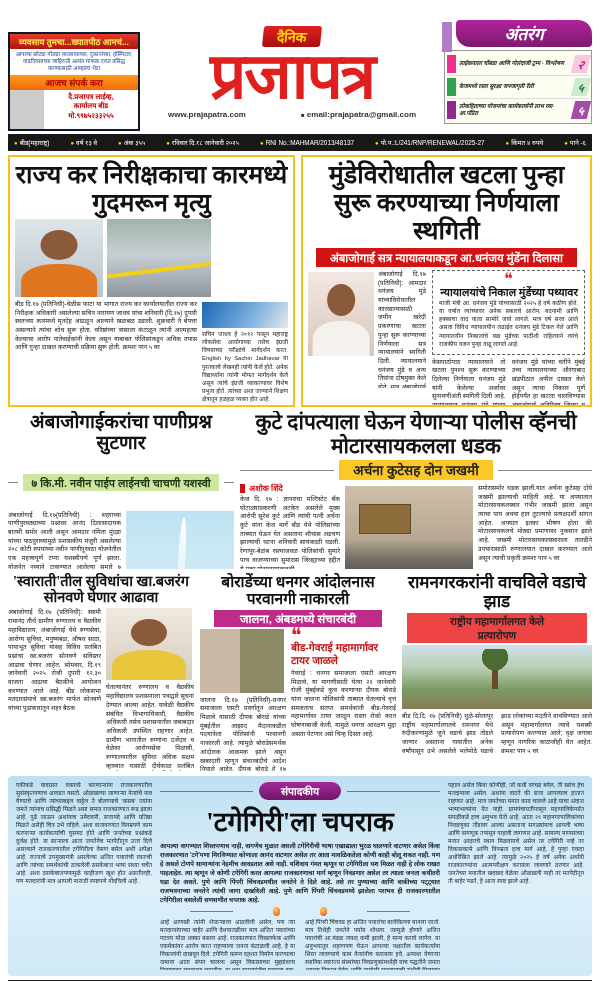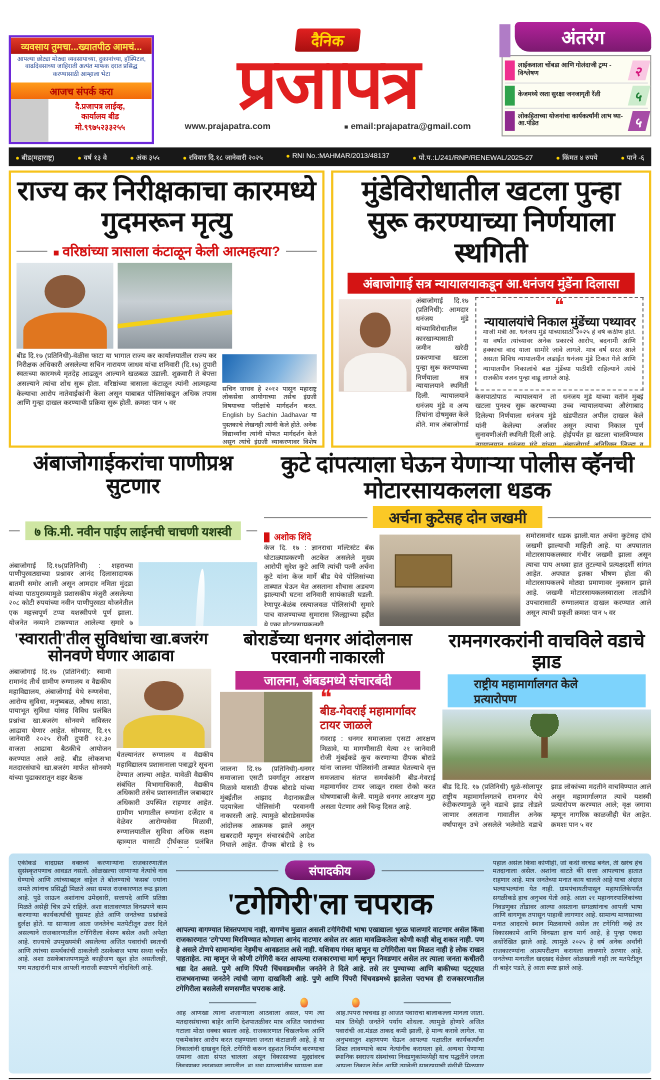--- a/index.html
+++ b/index.html
@@ -1,34 +1,34 @@
 <!DOCTYPE html>
 <html><head>
 <meta charset="utf-8">
 <style>
   * { margin:0; padding:0; box-sizing:border-box; }
   html,body { width:600px; background:#fff; font-family:"Liberation Sans","DejaVu Sans",sans-serif; }
   .page { width:600px; height:982px; background:#fff; position:relative; overflow:hidden; padding:4px 8px; }
 
   
   .header { height:126px; display:flex; justify-content:space-between; align-items:flex-start; position:relative; margin-top:2px;}
-  .adbox { width:132px; height:99px; border:2px solid #6d28d9; margin-top:26px; background:#fff; overflow:hidden; font-size:6px; position:relative;}
+  .adbox { width:132px; height:99px; border:2px solid #0f172a; margin-top:26px; background:#fff; overflow:hidden; font-size:6px; position:relative;}
   .adbox-head { background:linear-gradient(#e23c2a,#b01510); color:#ffe94d; font-weight:bold; font-size:8.5px; text-align:center; padding:2px 1px; }
   .adbox-lines { color:#1b3f8f; font-size:5.6px; text-align:center; padding:2px 3px; line-height:1.25; height:26px; overflow:hidden;}
   .adbox-cta { background:linear-gradient(#ff9c1a,#f26a0a); color:#b30000; font-weight:bold; font-size:9px; text-align:center; padding:1px 0; }
   .adbox-foot { display:flex; }
   .adbox-photo { width:34px; height:40px; background:linear-gradient(135deg,#e8b98a 0%,#d79b6b 45%,#9aa7b5 100%); flex:none;}
   .adbox-contact { flex:1; color:#c00; font-weight:bold; font-size:7.2px; text-align:center; line-height:1.3; padding-top:2px;}
 
   .masthead { flex:1; text-align:center; position:relative; }
   .dainik { display:inline-block; background:linear-gradient(#e02020,#a80f0f); color:#ffd400; font-weight:bold; font-size:14px; padding:1px 14px; border-radius:3px; transform:skewX(-6deg); margin-top:20px;}
   .title { color:#e01f1f; font-weight:800; font-size:64px; line-height:0.95; letter-spacing:-2px; font-family:"Liberation Serif","DejaVu Serif",serif;}
   .mast-links { display:flex; justify-content:space-between; padding:0 28px; margin-top:2px; font-size:8px; font-weight:bold; color:#333;}
 
-  .antarang { width:136px; margin-top:14px; position:relative;}
+  .antarang { width:148px; margin-top:14px; position:relative;font-style:italic;}
   .ant-bar { position:absolute; left:-2px; top:2px; width:10px; height:30px; background:#b07cc6;}
   .ant-head { margin-left:12px; background:linear-gradient(#b3229b,#7c1a70); color:#fff; font-weight:800; font-size:17px; text-align:center; border-radius:4px 14px 4px 14px; padding:2px 0;}
   .ant-list { border:1px solid #999; background:#fdfdf2; margin-top:3px; padding:2px; }
   .ant-item { display:flex; align-items:center; border-bottom:1px solid #ddd; padding:2px 0; }
   .ant-item:last-child { border-bottom:none; }
   .ant-chip { width:9px; height:18px; flex:none; margin-right:3px;}
   .chip0{background:#ef2f8f;} .chip1{background:#2fa24c;} .chip2{background:#8e2b8e;}
   .ant-text { flex:1; font-size:5.8px; line-height:1.25; color:#222; font-weight:bold;}
   .ant-page { flex:none; width:16px; height:18px; margin-left:2px; display:flex; align-items:center; justify-content:center; font-weight:800; font-size:12px; transform:skewX(-14deg);}
   .pg0{background:#f9c7e2;color:#d6167c;} .pg1{background:#cdeccd;color:#1c7d32;} .pg2{background:#d9bfe0;color:#fff;background:#a64ca6;}
@@ -58,21 +58,21 @@
   
   .banner-red { background:#d41414; color:#fff; font-weight:800; font-size:11.5px; text-align:center; padding:2px 4px; margin:3px 8px 3px;}
   .qbox { border:1.5px dashed #666; padding:3px 6px; position:relative; }
   .qbox-title { text-align:right; font-weight:800; font-size:11px; color:#111; font-family:"Liberation Serif","DejaVu Serif",serif;}
   .qmark { color:#e02020; font-size:16px; line-height:0.6; display:block; text-align:center; }
 
   
   .sh-green span { background:#cfe6a3; color:#1d3a10; font-weight:800; font-size:11px; padding:1px 8px;}
   .sh-yellow span { background:#fbc926; color:#222; font-weight:800; font-size:13.5px; padding:1px 14px;}
   .sh-mag { background:#bf2b8a; color:#fff; font-weight:800; font-size:11.5px; text-align:center; padding:1px 4px; margin:2px 14px;}
-  .sh-gray span { background:#7dd3fc; color:#222; font-weight:800; font-size:10.5px; padding:1px 24px;}
+  .sh-gray span { background:#ef4444; color:#222; font-weight:800; font-size:10.5px; padding:1px 24px;text-align:center;}
 
   .byline { color:#d40f0f; font-weight:800; font-size:8px; margin-bottom:2px;}
   .byline .sq { background:#d40f0f; color:#d40f0f; font-size:8px; margin-right:2px;}
 
   .quote-title { color:#c01616; font-weight:800; font-size:10.5px; line-height:1.25; }
 
   .note-box { background:#e7efdc; border:1px solid #b9c9a4; font-size:5.9px; line-height:1.3; color:#333; padding:3px 5px; text-align:justify;}
 
   
   .editorial { margin-top:5px; background:linear-gradient(180deg,#bfe0f2 0%,#ddf0fa 55%,#cfe9f6 100%); border-radius:4px; padding:6px 8px; height:200px; display:flex; gap:8px; overflow:hidden;}
@@ -151,23 +151,20 @@
     <span class="ib-item"><i class="d">●</i><span>RNI No.:MAHMAR/2013/48137</span></span>
     <span class="ib-item"><i class="d">●</i><span>पो.प.:L/241/RNP/RENEWAL/2025-27</span></span>
     <span class="ib-item"><i class="d">●</i><span>किंमत ४ रुपये</span></span>
     <span class="ib-item"><i class="d">●</i><span>पाने -६</span></span>
   </div>
 
   <div class="row" style="height:252px;">
 
     <div class="ybox" style="width:287px;">
       <div class="hl" style="font-size:25px;">राज्य कर निरीक्षकाचा कारमध्ये गुदमरून मृत्यु</div>
-      <div class="subhead-flank subhead-red">
-        <span><span class="sq">■</span><span>वरिष्ठांच्या त्रासाला कंटाळून केली आत्महत्या?</span></span>
-      </div>
       <div style="display:flex; gap:4px; margin-top:2px;">
         <div class="photo portrait" style="width:88px;height:78px;background:linear-gradient(#dfe6ea,#b9c4cc);--shirt:#e0761f;"></div>
         <div class="photo" style="width:104px;height:78px;background:linear-gradient(180deg,#9fb4a8 0%,#c8cfd4 45%,#8e979e 100%);">
           <div style="position:absolute;left:-6px;top:48px;width:130%;height:4px;background:#f4d016;transform:rotate(-7deg);"></div>
         </div>
       </div>
       <div style="display:flex; gap:5px; margin-top:3px; height:118px;">
         <div class="body-txt" style="flex:2;">बीड दि.१७ (प्रतिनिधी)-वेळीस फाटा या भागात राज्य कर कार्यालयातील राज्य कर निरीक्षक अधिकारी असलेल्या सचिन नारायण जाधव यांचा शनिवारी (दि.१७) दुपारी स्वतःच्या कारमध्ये मृतदेह आढळून आल्याने खळबळ उडाली. शुक्रवारी ते बेपत्ता असल्याने त्यांचा शोध सुरू होता. वरिष्ठांच्या त्रासाला कंटाळून त्यांनी आत्महत्या केल्याचा आरोप नातेवाईकांनी केला असून याबाबत पोलिसांकडून अधिक तपास आणि गुन्हा दाखल करण्याची प्रक्रिया सुरू होती. क्रमशः पान ५ वर</div>
         <div style="width:86px;">
           <div class="mini-img"></div>

